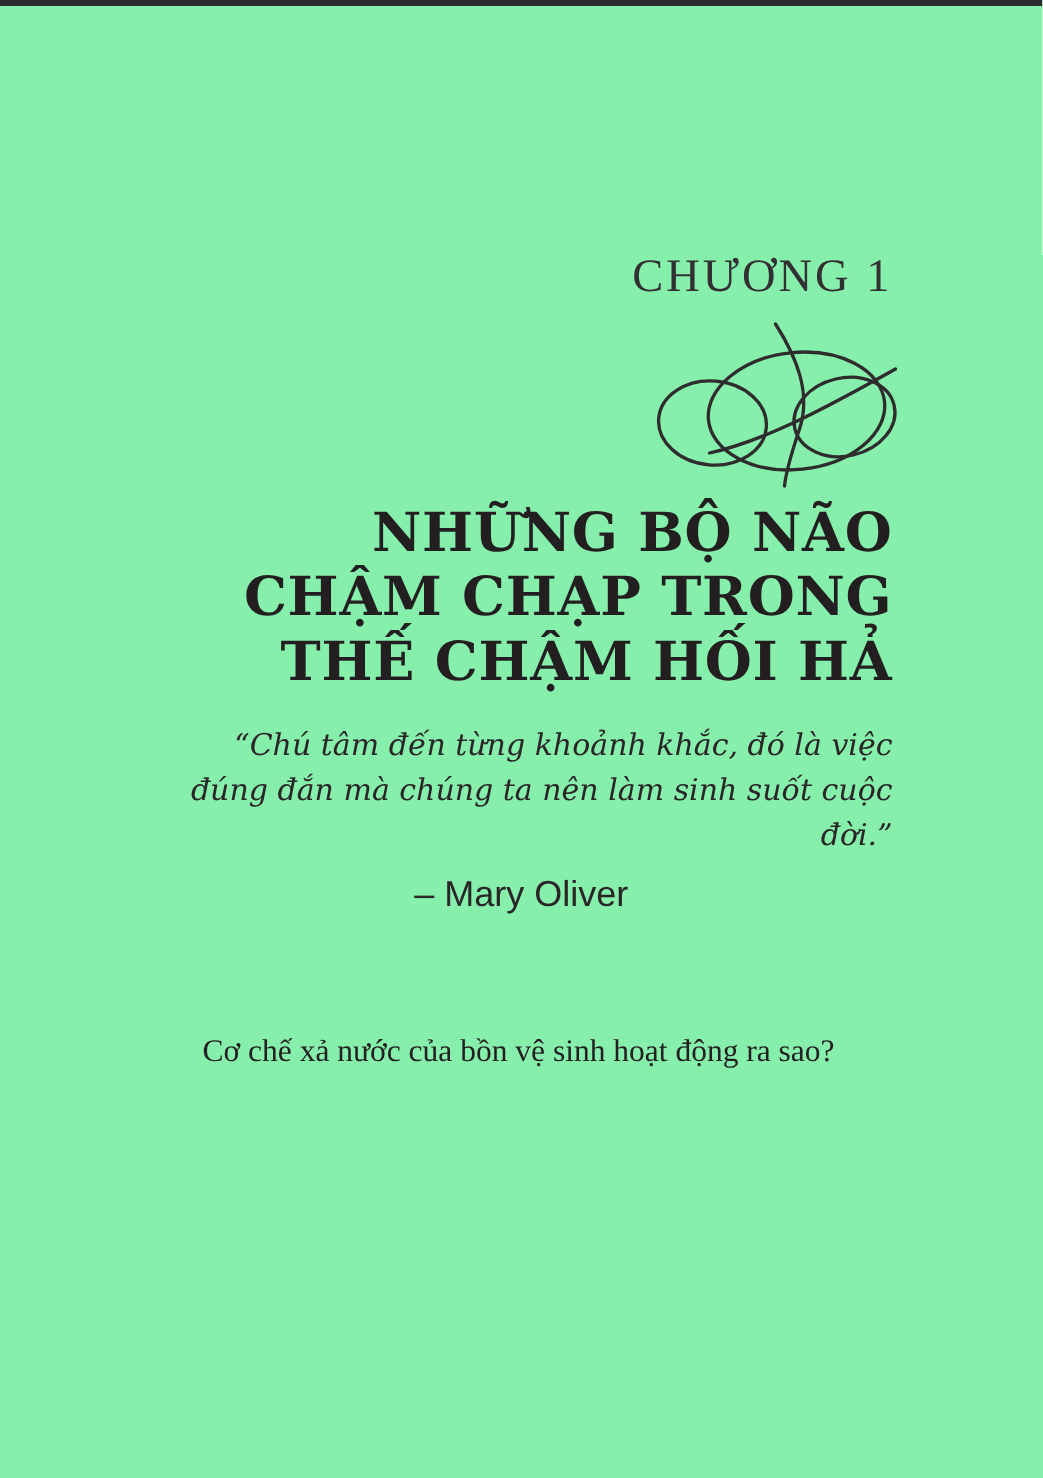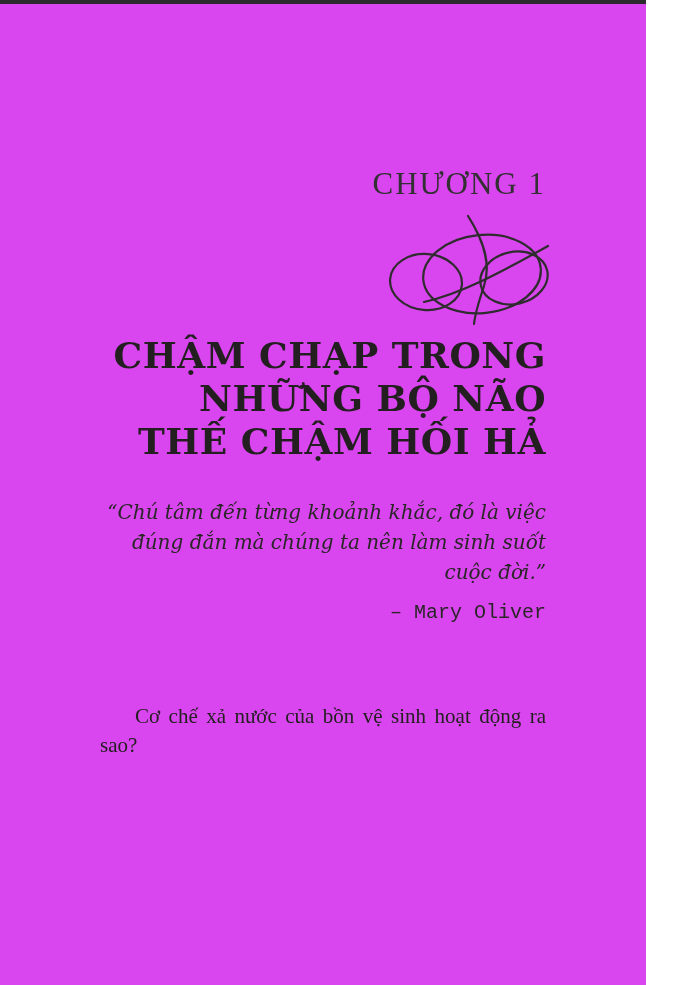--- a/index.html
+++ b/index.html
@@ -1,20 +1,20 @@
 <!DOCTYPE html>
 <html lang="vi"><head>
 <meta charset="utf-8">
 <style>
   html, body { margin: 0; padding: 0; background: #ffffff; }
   .page {
     position: relative;
-    width: 646px;
+    width: 695px;
     height: 985px;
-    background: #d946ef;
+    background: #86efac;
     overflow: hidden;
     font-family: "Liberation Serif", serif;
     color: #231f20;
   }
   .top-bar {
     position: absolute;
     top: 0; left: 0;
     width: 100%;
     height: 4px;
     background: #2b2b2e;
@@ -43,36 +43,37 @@
     font-family: "DejaVu Serif", serif;
     font-weight: 700;
     font-size: 36px;
     line-height: 43px;
     letter-spacing: 0.5px;
     color: #231f20;
   }
   .chapter-title .title-line { display: block; }
 
   
-  .epigraph { text-align: right; margin-top: 34px; }
+  .epigraph { text-align: right; margin-top: 18px; }
   .quote {
     margin: 0;
     font-family: "DejaVu Serif", serif;
     font-style: italic;
     font-size: 20px;
     line-height: 30px;
     color: #2a2627;
   }
   .quote .quote-line { display: block; }
   .attribution {
     margin: 14px 0 0 0;
-    font-family: Liberation Mono, monospace;
-    font-size: 20px;
+    font-family: Liberation Sans, sans-serif;
+    font-size: 24px;
     line-height: 24px;
     color: #2a2627;
+    text-align: center;
   }
 
   
   .body-text {
     margin-top: 77px;
     font-size: 21px;
     line-height: 29px;
     text-align: justify;
     color: #242021;
   }
@@ -102,22 +103,22 @@
         <svg width="178" height="116" viewBox="0 0 178 116" fill="none" stroke="#2e2c2d" stroke-width="2.2" stroke-linecap="round">
           <ellipse cx="46" cy="72" rx="36" ry="28" transform="rotate(5 46 72)"></ellipse>
           <ellipse cx="102" cy="64" rx="59" ry="39" transform="rotate(-6 102 64)"></ellipse>
           <ellipse cx="134" cy="68" rx="34" ry="26" transform="rotate(-13 134 68)"></ellipse>
           <path d="M 88 6 C 102 28, 112 52, 104 76 C 98 94, 95 104, 94 114"></path>
           <path d="M 44 92 C 80 84, 118 64, 168 36"></path>
         </svg>
       </div>
 
       <h1 class="chapter-title">
+        <span class="title-line">NHỮNG BỘ NÃO</span>
         <span class="title-line">CHẬM CHẠP TRONG</span>
-        <span class="title-line">NHỮNG BỘ NÃO</span>
         <span class="title-line">THẾ CHẬM HỐI HẢ</span>
       </h1>
     </header>
 
     <div class="epigraph">
       <p class="quote">
         <span class="quote-line">“Chú tâm đến từng khoảnh khắc, đó là việc</span>
         <span class="quote-line">đúng đắn mà chúng ta nên làm sinh suốt cuộc đời.”</span>
       </p>
       <p class="attribution">– Mary Oliver</p>

